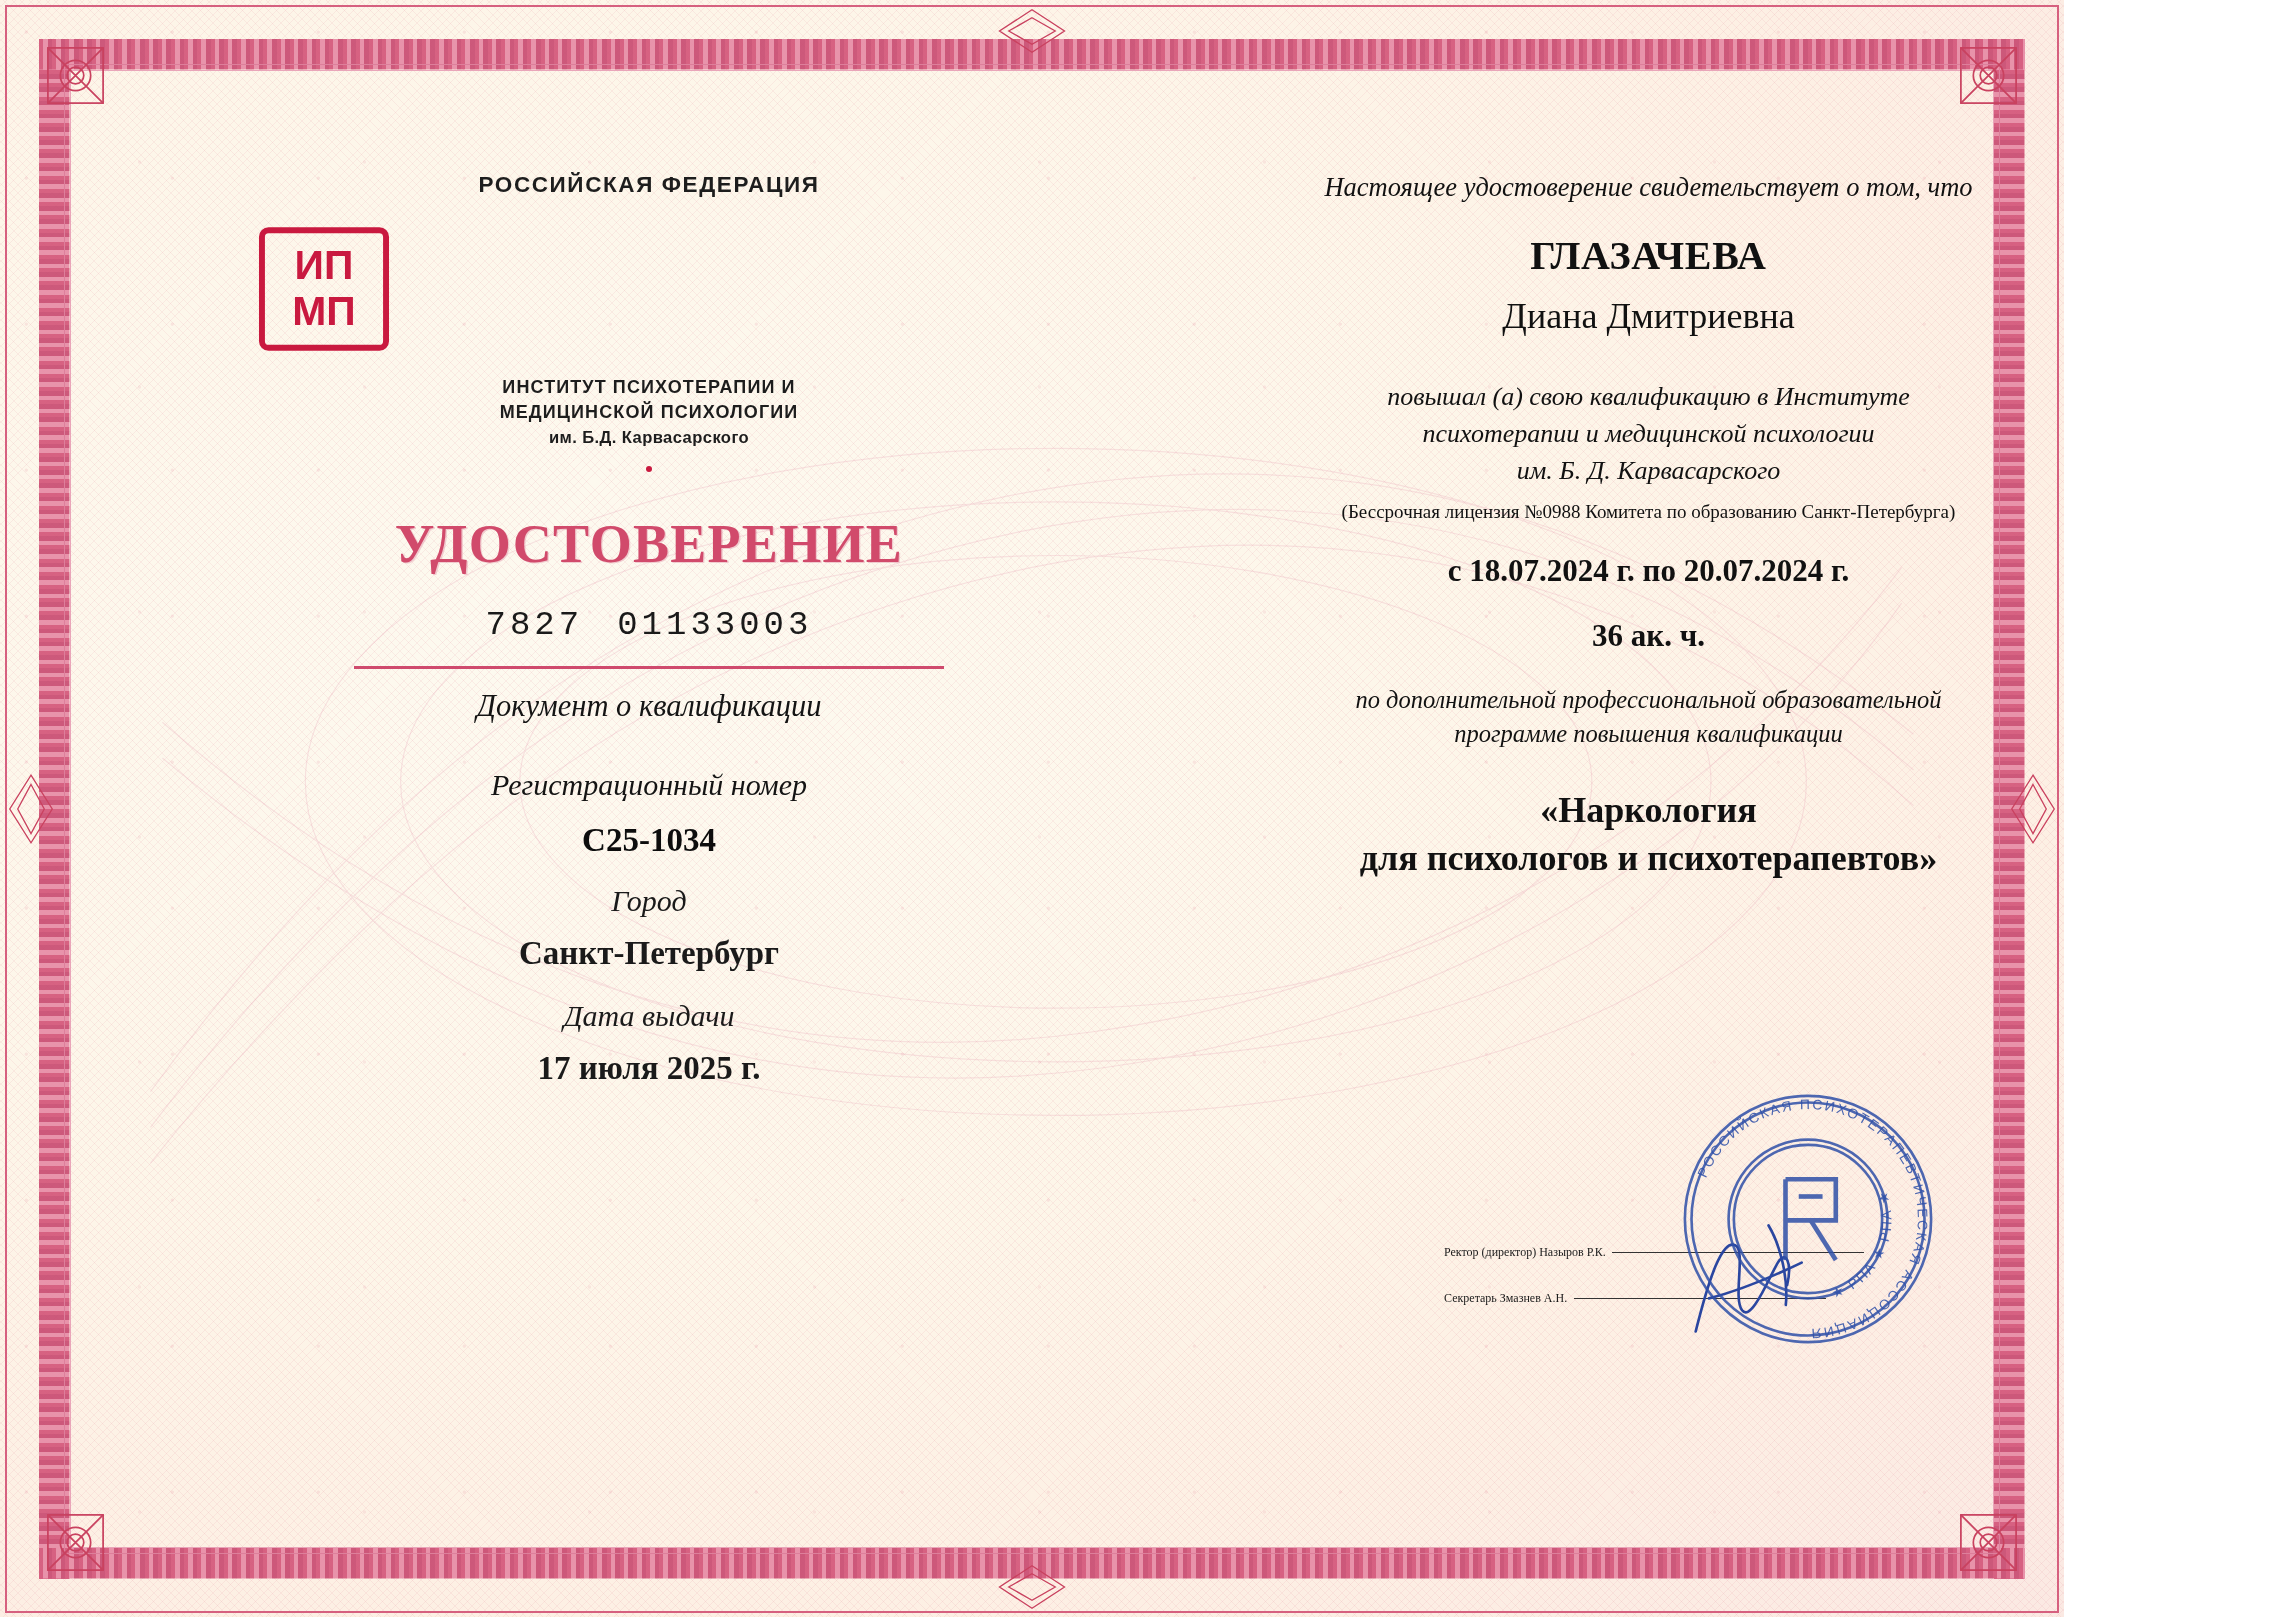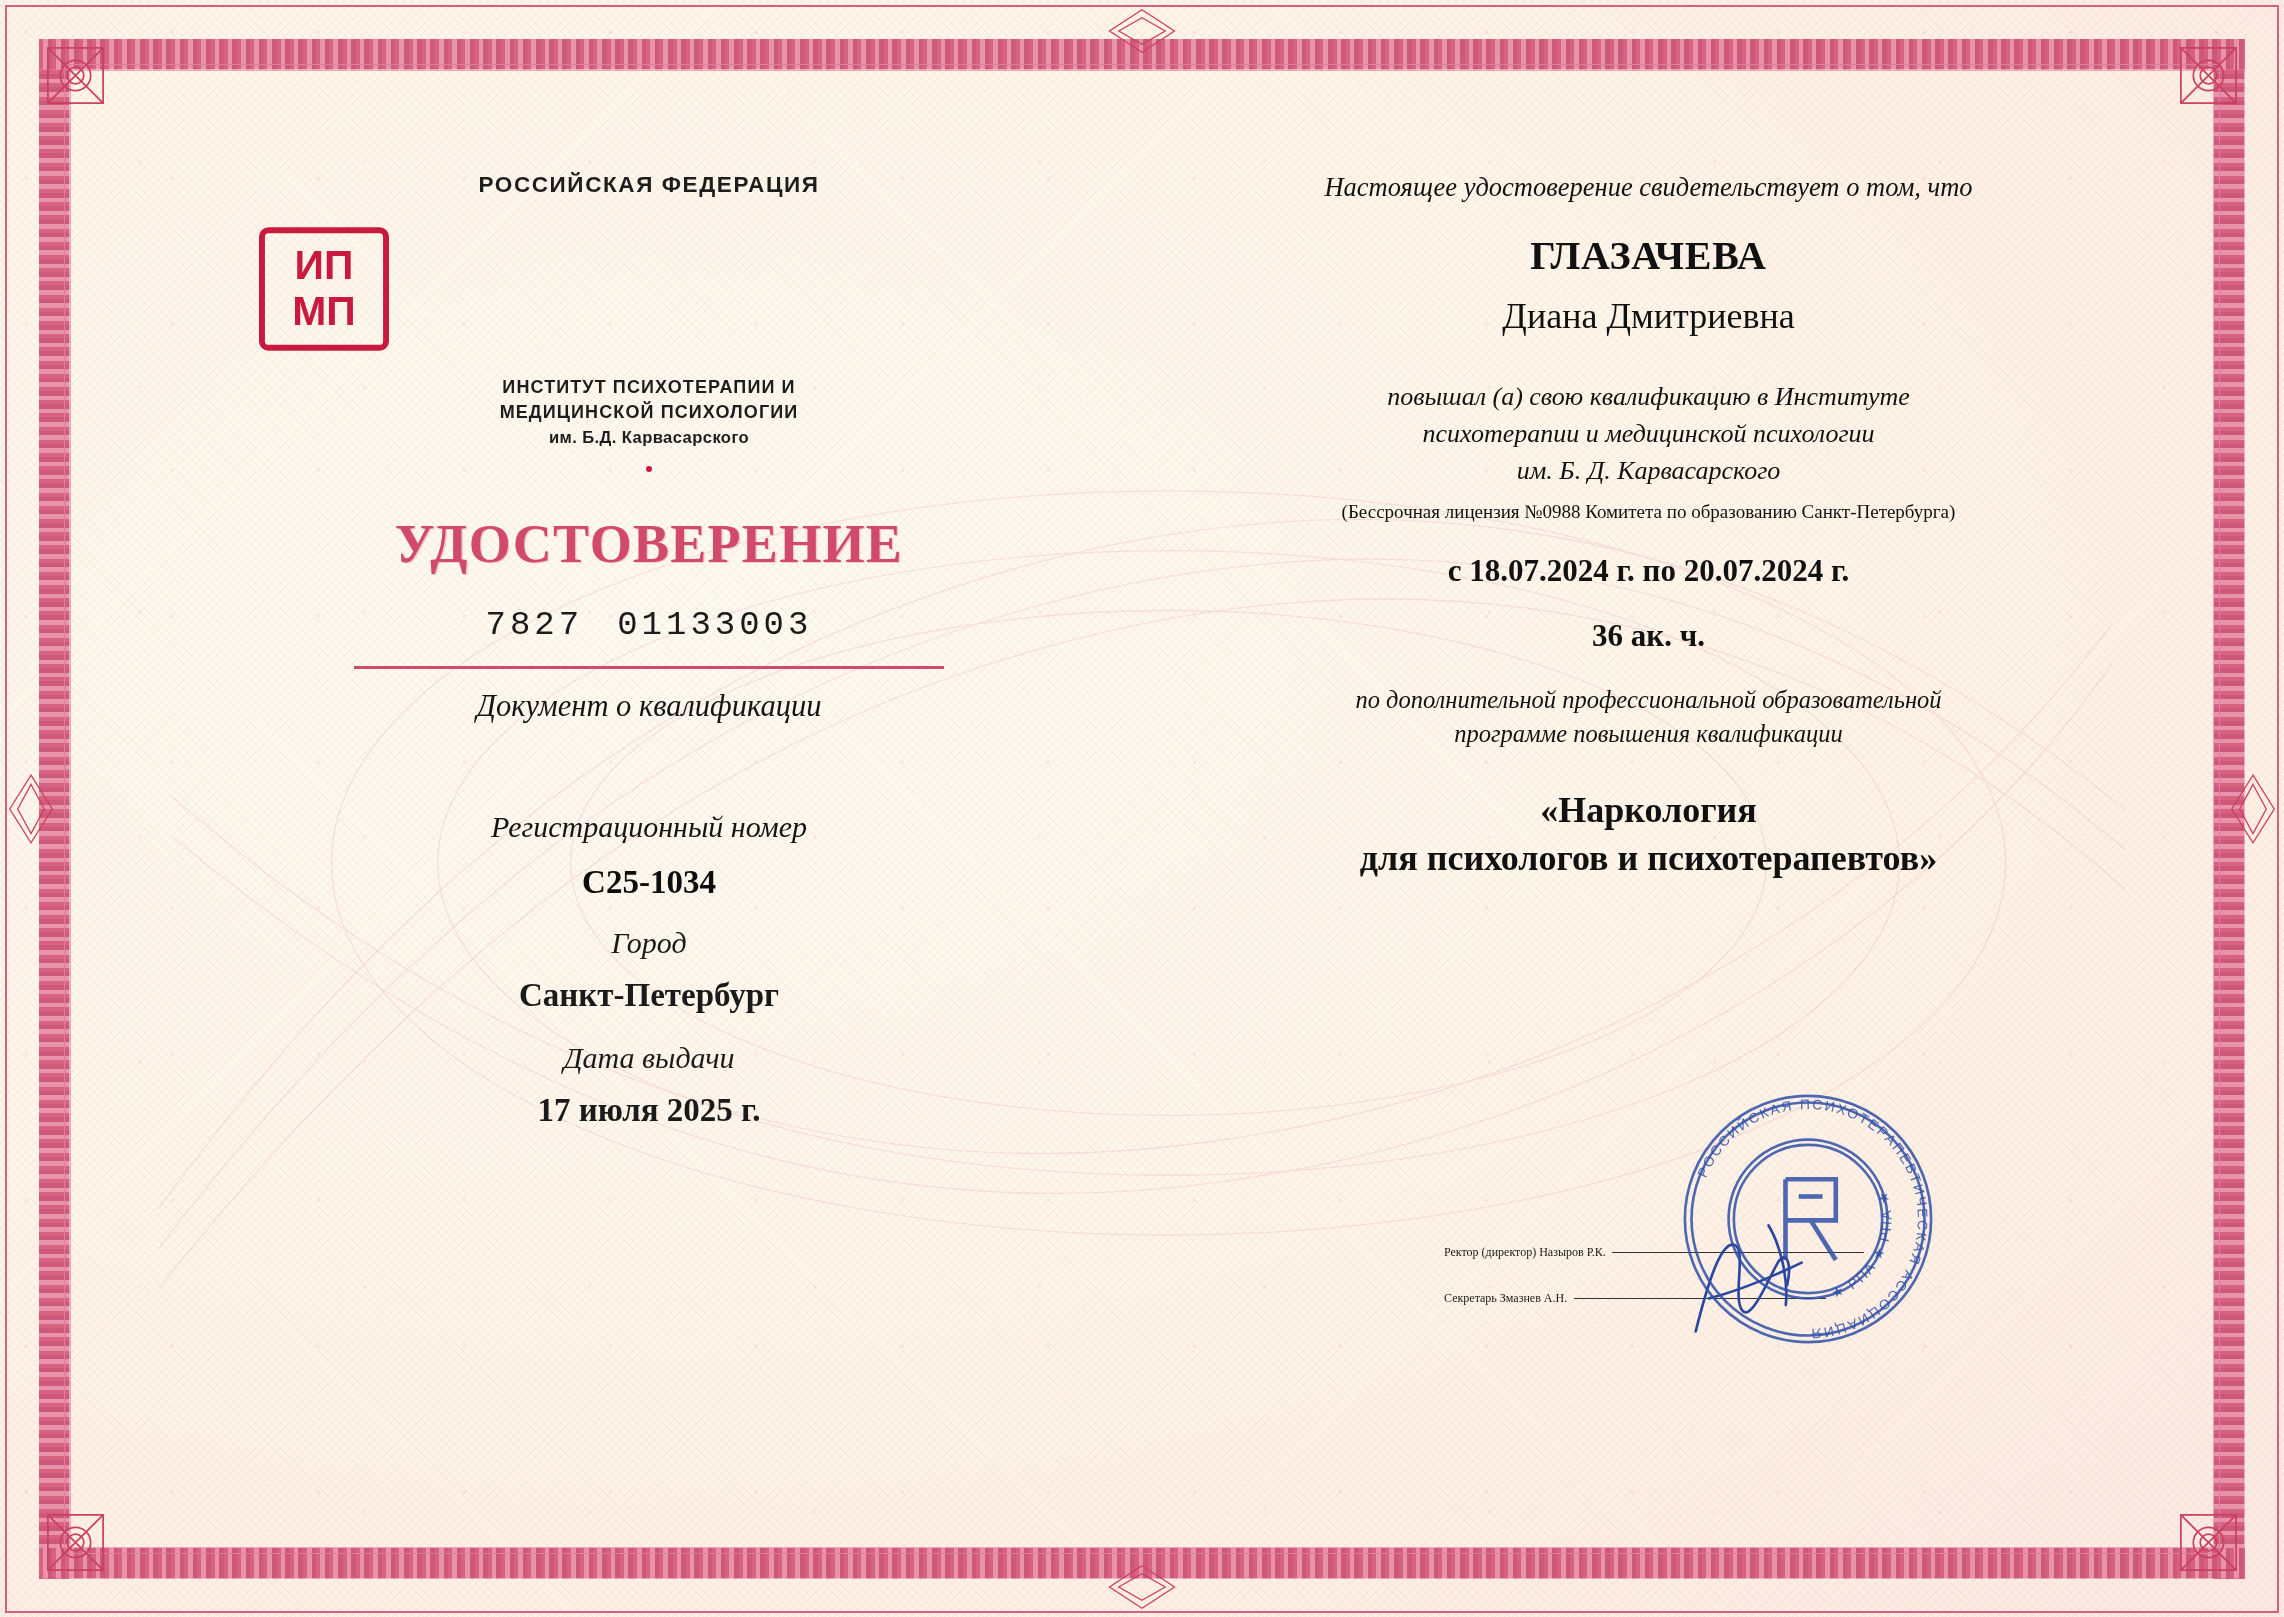--- a/index.html
+++ b/index.html
@@ -6,21 +6,21 @@
   html, body {
     margin: 0;
     padding: 0;
     background: #ffffff;
   }
   body {
     font-family: "Liberation Serif", serif;
   }
   .page {
     position: relative;
-    width: 2284px;
+    width: 2064px;
     height: 1618px;
     overflow: hidden;
     background:
       radial-gradient(ellipse at 30% 40%, #fdfaf0 0%, #fdf6e9 45%, #fdf0e4 70%, #fbe9e3 100%);
   }
 
   
   .bg-weave {
     position: absolute;
     inset: 0;
@@ -187,21 +187,21 @@
   }
 
   .doc-kind {
     margin-top: 20px;
     font-style: italic;
     font-size: 30.5px;
     color: #141414;
   }
 
   .reg-label {
-    margin-top: 86px;
+    margin-top: 44px;
     font-style: italic;
     font-size: 30px;
     color: #141414;
   }
   .reg-value {
     margin-top: 20px;
     font-weight: 700;
     font-size: 33px;
     color: #0d0d0d;
   }

